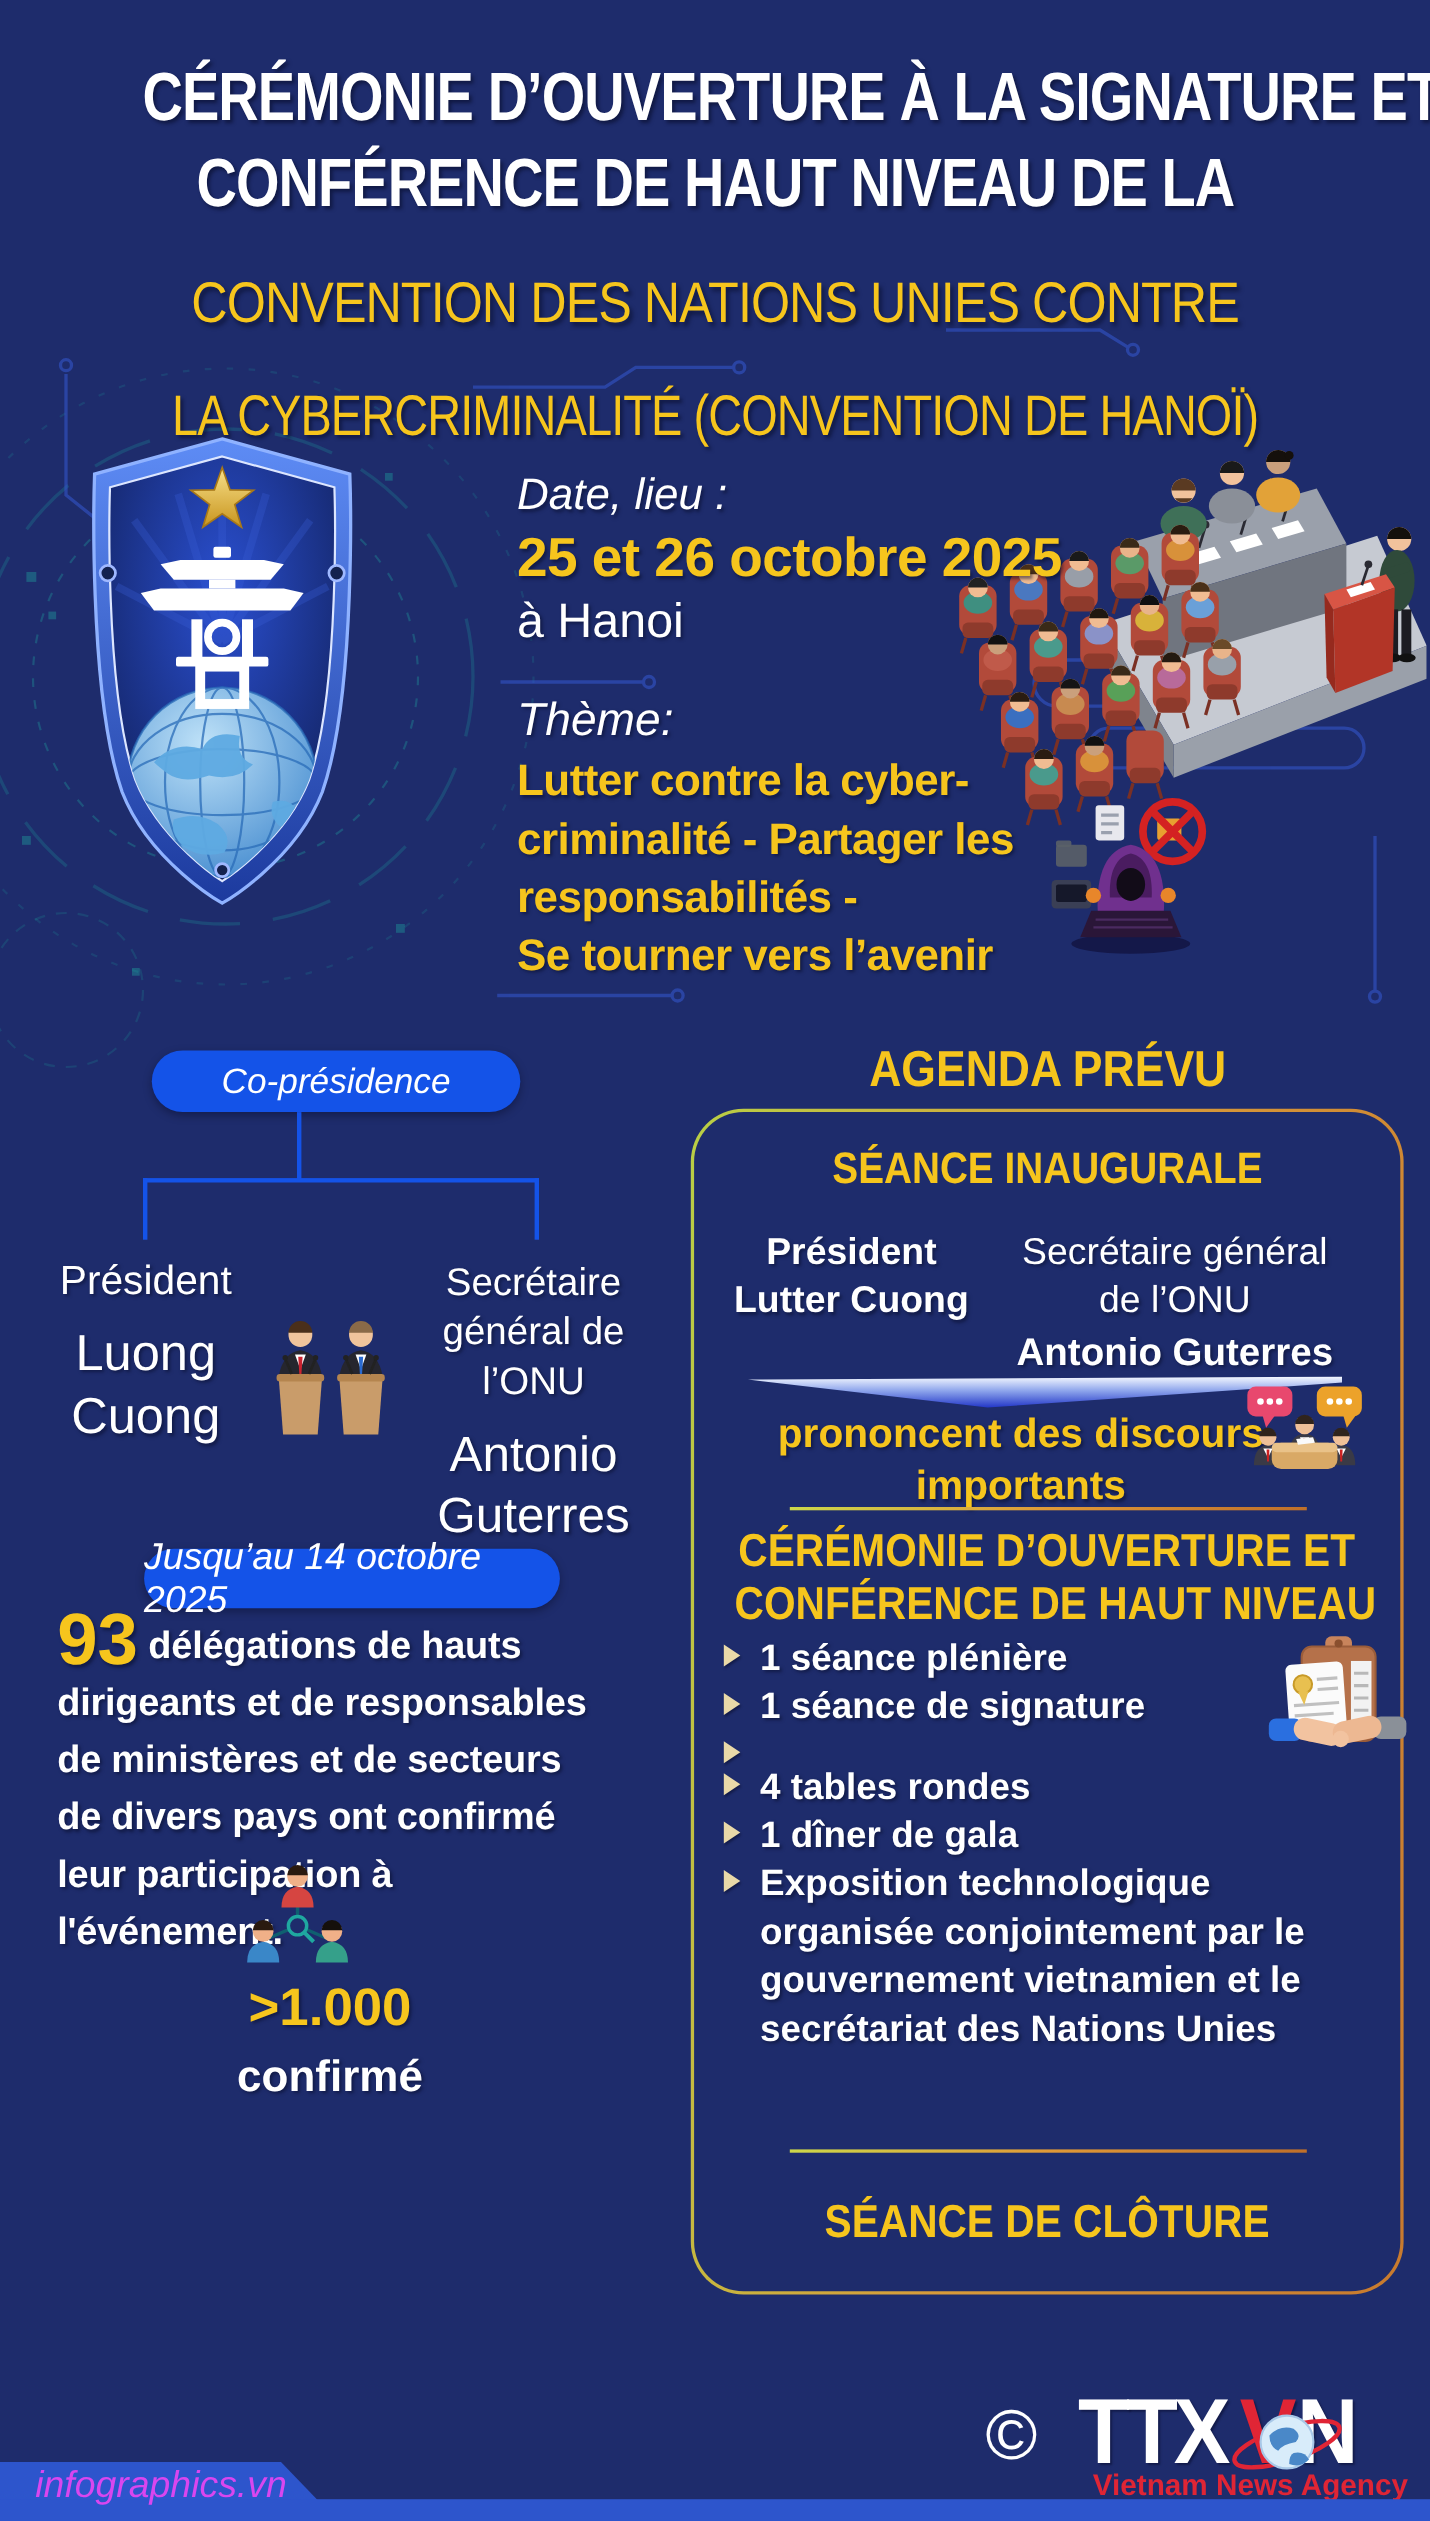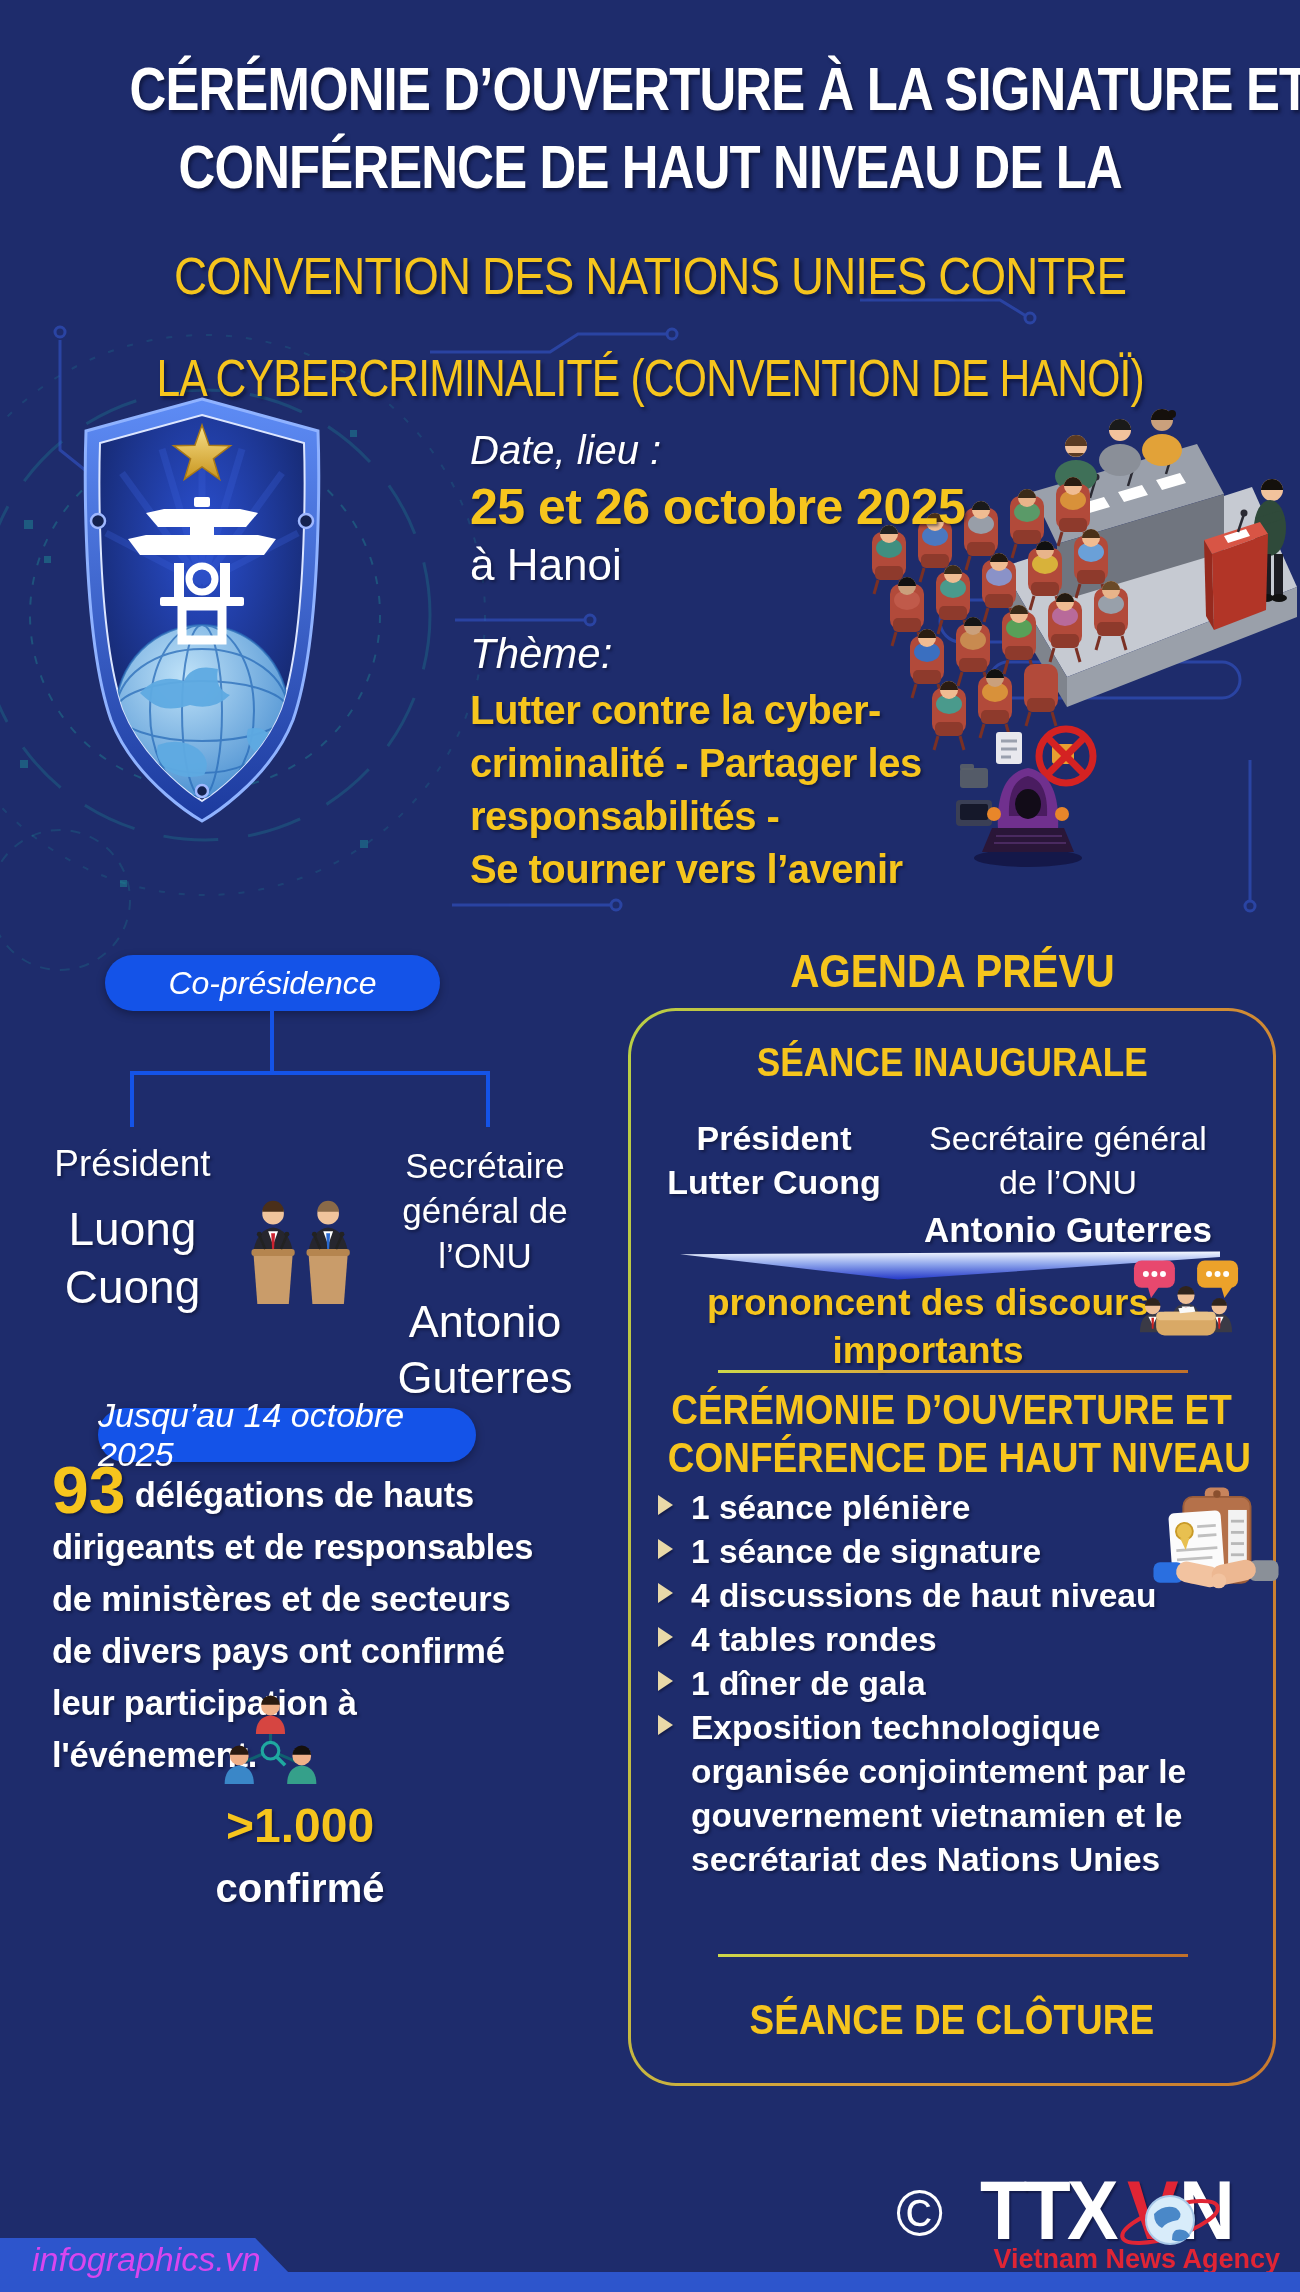--- a/index.html
+++ b/index.html
@@ -11,21 +11,21 @@
   .cond88{display:inline-block;white-space:nowrap;transform:scaleX(.88);transform-origin:50% 50%;}
   .white-title{color:#fff;font-weight:700;font-size:62px;line-height:1;letter-spacing:-1px;
                text-shadow:3px 3px 4px rgba(5,10,35,.55);width:1300px;text-align:center;}
   .yellow-title{color:#f6c51d;font-weight:400;font-size:52px;line-height:1;letter-spacing:-1px;
                text-shadow:3px 3px 4px rgba(5,10,35,.55);width:1300px;text-align:center;}
   .yellow{color:#f6c51d;}
   .italic{font-style:italic;}
   .bold{font-weight:700;}
   .shadowed{text-shadow:2px 2px 3px rgba(5,10,35,.5);}
   .pill{background:#1453e8;border-radius:30px;color:#fff;font-style:italic;
-        display:flex;align-items:center;justify-content:center;box-shadow:0 3px 8px rgba(0,0,20,.35);}
+        display:flex;align-items:center;justify-content:center;box-shadow:0 3px 8px rgba(0,0,20,.35);margin-left:33px;}
   .tree-line{position:absolute;background:#1453e8;}
   .stats-p{font-size:34.5px;font-weight:700;line-height:52px;color:#fff;letter-spacing:-.2px;}
   .num93{font-size:66px;font-weight:700;color:#f6c51d;line-height:52px;vertical-align:-6px;letter-spacing:0;}
   .agenda-panel{position:absolute;left:628px;top:1008px;width:648px;height:1078px;border-radius:48px;
         background:linear-gradient(100deg,#b9cf45,#d89b3a,#c87a2e);}
   .agenda-inner{position:absolute;inset:3px;border-radius:45px;background:#1e2c6c;}
   .panel-title{color:#f6c51d;font-weight:700;letter-spacing:0;}
   .divider{position:absolute;height:3px;background:linear-gradient(90deg,#cdd84a,#e09a38,#c0702a);}
   .bullet{display:flex;align-items:flex-start;}
   .bullet .tri{width:0;height:0;border-left:15px solid #e9d9a8;border-top:10px solid transparent;
@@ -527,21 +527,20 @@
       <div class="bullet">
           <span class="tri"></span>
           <span class="btxt">1 séance plénière</span>
         </div>
       <div class="bullet">
           <span class="tri"></span>
           <span class="btxt">1 séance de signature</span>
         </div>
       <div class="bullet">
           <span class="tri"></span>
-          <span class="btxt">4 discussions de haut niveau</span>
         </div>
       <div class="bullet">
           <span class="tri"></span>
           <span class="btxt">4 tables rondes</span>
         </div>
       <div class="bullet">
           <span class="tri"></span>
           <span class="btxt">1 dîner de gala</span>
         </div>
       <div class="bullet">

